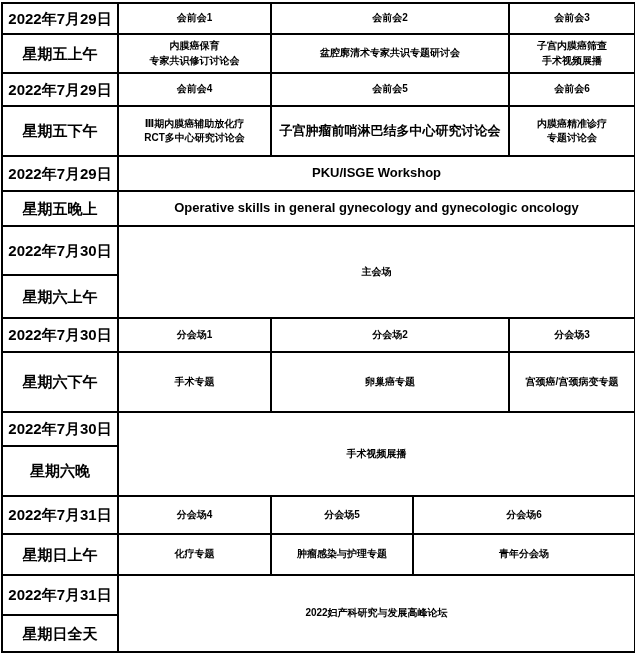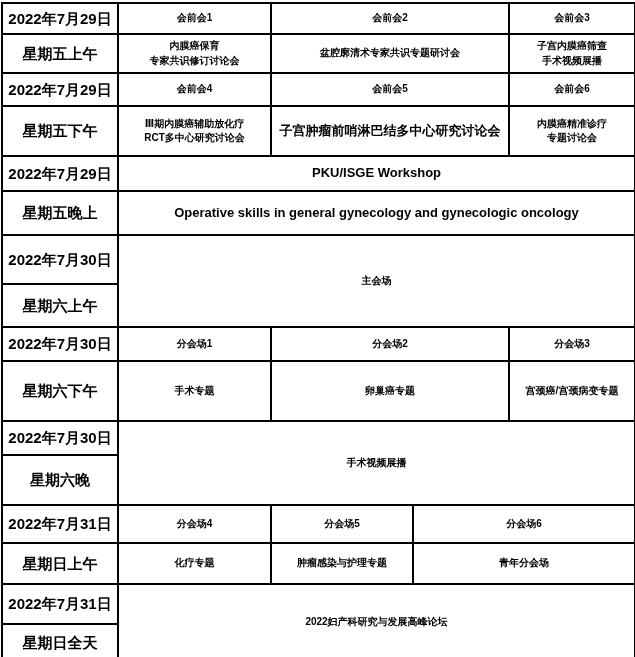--- a/index.html
+++ b/index.html
@@ -38,21 +38,21 @@
   td.long {
     font-size: 13px;
     padding: 1px 0;
   }
   
   tr.r1  { height: 31px; }
   tr.r2  { height: 39px; }
   tr.r3  { height: 33px; }
   tr.r4  { height: 50px; }
   tr.r5  { height: 35px; }
-  tr.r6  { height: 44px; }
+  tr.r6  { height: 35px; }
   tr.r7  { height: 49px; }
   tr.r8  { height: 43px; }
   tr.r9  { height: 34px; }
   tr.r10 { height: 60px; }
   tr.r11 { height: 34px; }
   tr.r12 { height: 50px; }
   tr.r13 { height: 38px; }
   tr.r14 { height: 41px; }
   tr.r15 { height: 40px; }
   tr.r16 { height: 37px; }

